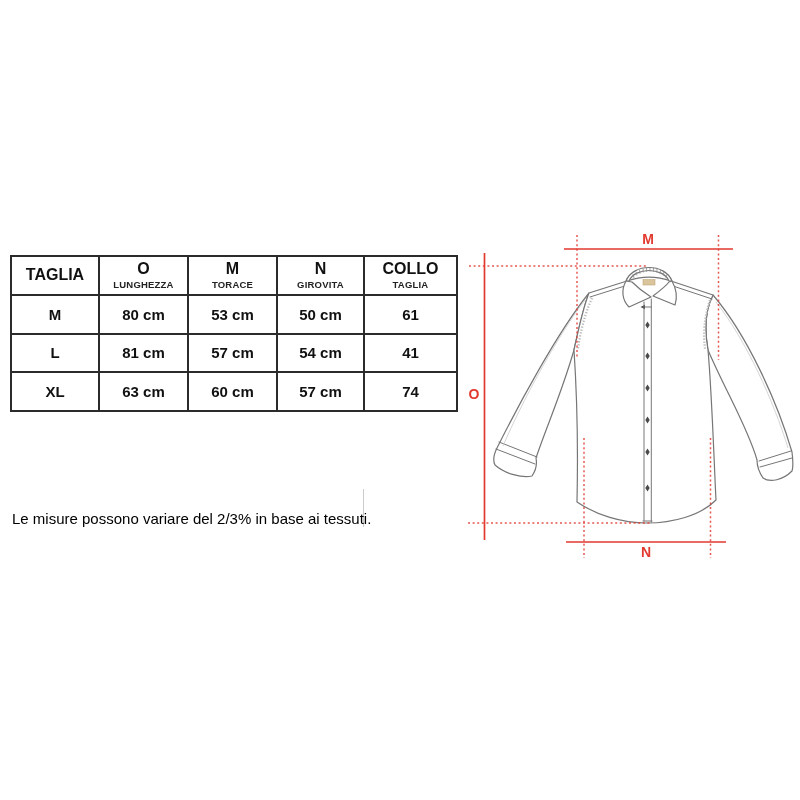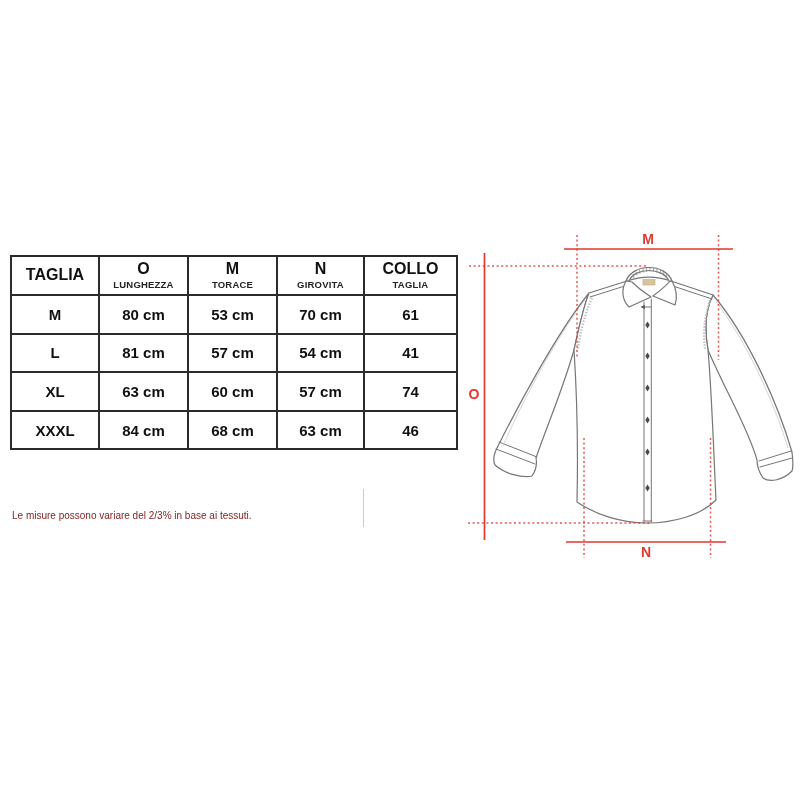--- a/index.html
+++ b/index.html
@@ -15,21 +15,21 @@
   table.size-table th,table.size-table td{
     border:2px solid #2b2b2b;text-align:center;vertical-align:middle;padding:0;
   }
   thead tr{height:39px;}
   tbody tr{height:38.6px;}
   .h-main{font-size:16px;font-weight:bold;line-height:1.05;color:#111;}
   .h-sub{font-size:9.5px;font-weight:700;letter-spacing:.2px;color:#222;margin-top:1px;}
   td.val{font-size:15px;font-weight:bold;color:#111;}
   
   .note{
-    position:absolute;left:12px;top:510px;font-size:10px;color:#7f1d1d;white-space:nowrap;
+    position:absolute;left:12px;top:510px;font-size:15px;color:#000000;white-space:nowrap;
   }
   
   .col-remnant{
     position:absolute;left:363px;top:489px;width:1px;height:38px;background:#cccccc;
   }
   
   svg.diagram{position:absolute;left:440px;top:215px;}
   .sl{stroke:#767676;stroke-width:1.2;fill:#ffffff;stroke-linejoin:round;stroke-linecap:round;}
   .sn{stroke:#767676;stroke-width:1;fill:none;stroke-linecap:round;}
   .thin{stroke:#8a8a8a;stroke-width:.8;fill:none;}
@@ -76,43 +76,36 @@
           <div class="h-main">COLLO</div>
           <div class="h-sub">TAGLIA</div>
         </th>
       </tr>
     </thead>
     <tbody>
       <tr>
         <td class="val">M</td>
         <td class="val">80 cm</td>
         <td class="val">53 cm</td>
-        <td class="val">70 cm</td>
+        <td class="val">50 cm</td>
         <td class="val">61</td>
       </tr>
       <tr>
         <td class="val">L</td>
         <td class="val">81 cm</td>
         <td class="val">57 cm</td>
         <td class="val">54 cm</td>
         <td class="val">41</td>
       </tr>
       <tr>
         <td class="val">XL</td>
         <td class="val">63 cm</td>
         <td class="val">60 cm</td>
         <td class="val">57 cm</td>
         <td class="val">74</td>
-      </tr>
-      <tr>
-        <td class="val">XXXL</td>
-        <td class="val">84 cm</td>
-        <td class="val">68 cm</td>
-        <td class="val">63 cm</td>
-        <td class="val">46</td>
       </tr>
     </tbody>
   </table>
 
   <div class="col-remnant"></div>
 
   <div class="note">Le misure possono variare del 2/3% in base ai tessuti.</div>
 
   <svg class="diagram" width="360" height="360" viewBox="440 215 360 360">
 

